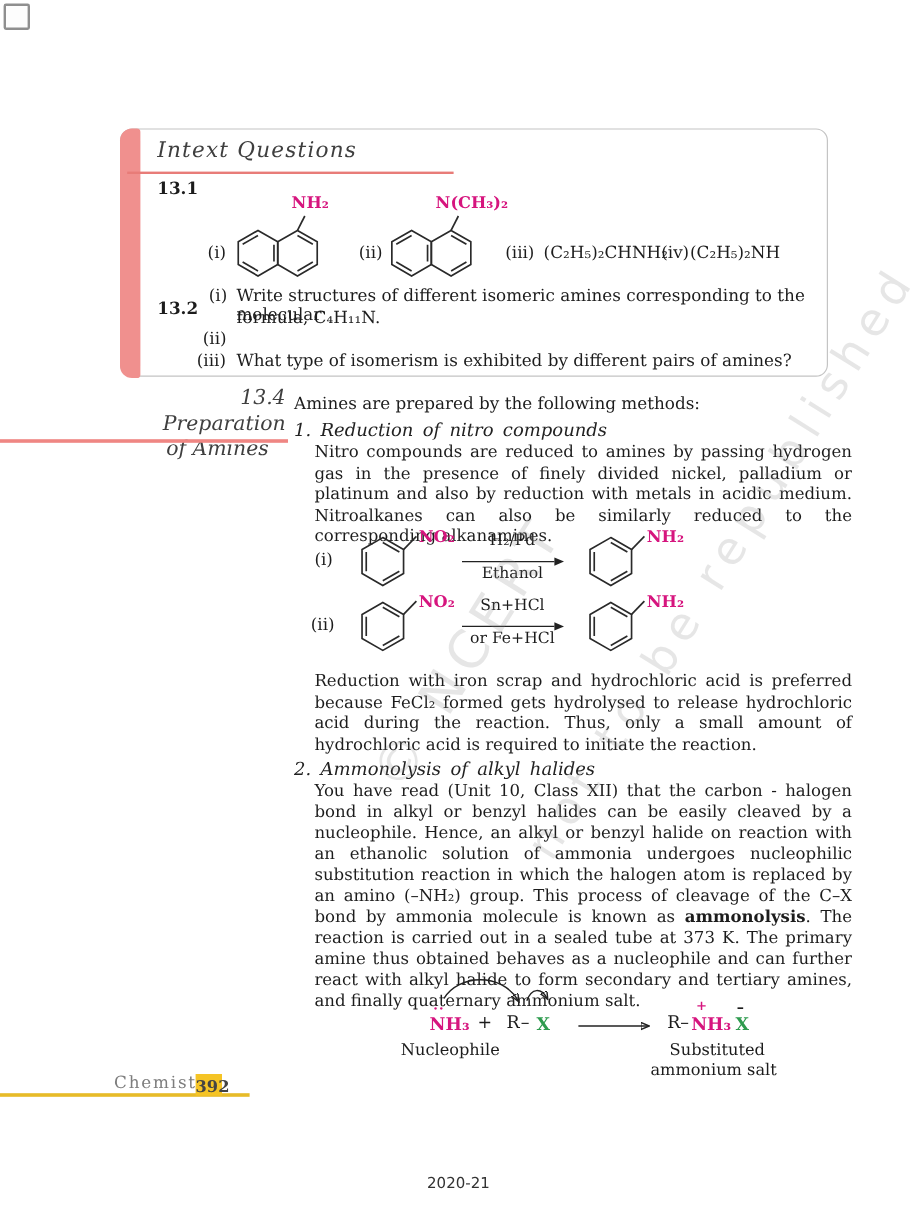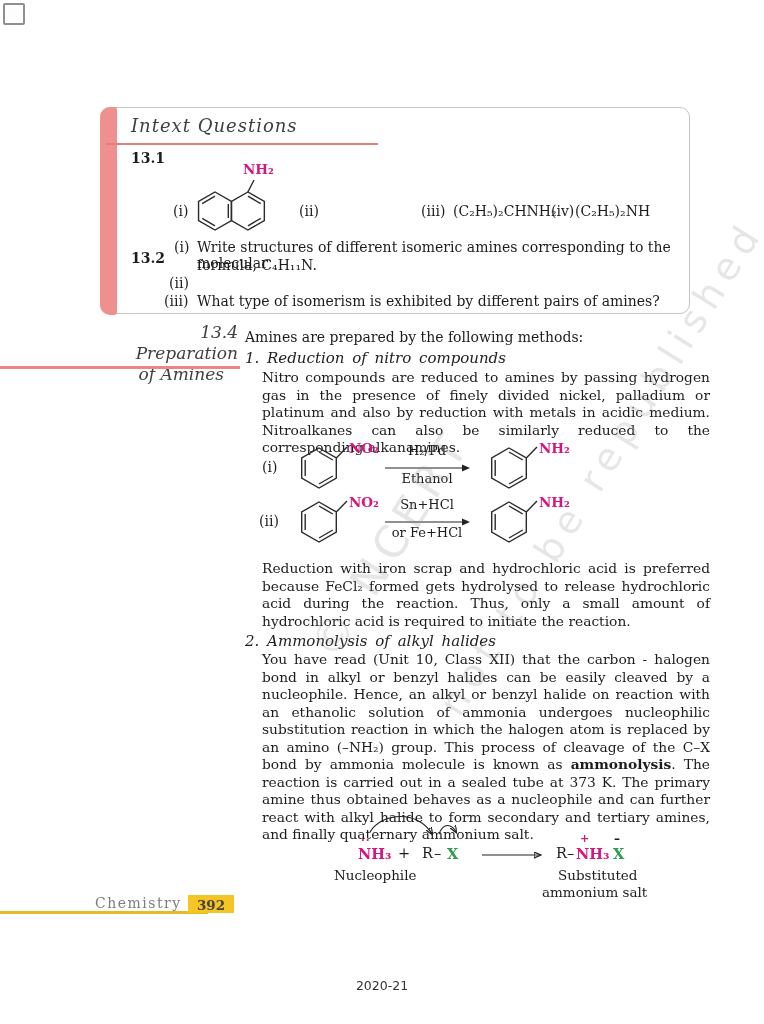--- a/index.html
+++ b/index.html
@@ -41,21 +41,21 @@
   .mech .pink{color:#d6157e;}
   .mech .green{color:#2e9b4e;}
   .mech .plain{color:#1c1c1c;font-weight:normal;}
   .mech-caption{position:absolute;font-size:13.5px;color:#1c1c1c;white-space:nowrap;}
   .mech-svg path, .mech-svg line{stroke:#222;stroke-width:1.2;fill:none;}
   
   .watermark{position:absolute;color:rgba(140,140,140,0.22);font-size:44px;letter-spacing:8px;white-space:nowrap;transform:rotate(-58deg);transform-origin:left top;pointer-events:none;z-index:5;font-family:"DejaVu Sans","Liberation Sans",sans-serif;}
   
   .footer-line{position:absolute;left:0;top:911px;width:208px;height:2.5px;background:#e7bb28;}
   .footer-subject{position:absolute;left:95px;top:895px;font-size:14px;color:#7d7d7d;letter-spacing:1.5px;}
-  .footer-pagebox{position:absolute;left:163px;top:895px;width:46px;height:18px;background:#f5c425;text-align:center;margin-left:25px;}
+  .footer-pagebox{position:absolute;left:163px;top:895px;width:22px;height:18px;background:#f5c425;text-align:center;}
   .footer-pagenum{font-size:13.5px;font-weight:bold;color:#444;line-height:18px;}
   .year-mark{position:absolute;left:0;right:0;top:978px;text-align:center;font-size:12.5px;color:#333;font-family:"DejaVu Sans","Liberation Sans",sans-serif;}
 </style>
 </head>
 <body>
 
 <div class="page">
 
   <div class="corner-mark"></div>
 
@@ -75,20 +75,33 @@
         <line x1="13.2" y1="28.6" x2="26" y2="21.2"></line>
         <line x1="13.2" y1="43.4" x2="26" y2="50.8"></line>
         <line x1="39.3" y1="29" x2="39.3" y2="43"></line>
         <line x1="58.9" y1="21.2" x2="71.7" y2="28.6"></line>
         <line x1="71.7" y1="43.4" x2="58.9" y2="50.8"></line>
         <line x1="58.9" y1="17" x2="65" y2="5"></line>
       </svg>
     </div>
 
     <span class="abs struct-label" style="left:198px;top:95px">(ii)</span>
+    <div class="abs" style="left:216px;top:55px;width:110px;height:75px">
+      <span class="abs sub-label" style="left:46px;top:-2px">N(CH₃)₂</span>
+      <svg class="ring-svg abs" style="left:0;top:12px" width="92" height="60" viewBox="0 0 92 60">
+        <path d="M26,17 L42.45,26.5 L42.45,45.5 L26,55 L9.55,45.5 L9.55,26.5 Z"></path>
+        <path d="M58.9,17 L75.35,26.5 L75.35,45.5 L58.9,55 L42.45,45.5 L42.45,26.5 Z"></path>
+        <line x1="13.2" y1="28.6" x2="26" y2="21.2"></line>
+        <line x1="13.2" y1="43.4" x2="26" y2="50.8"></line>
+        <line x1="39.3" y1="29" x2="39.3" y2="43"></line>
+        <line x1="58.9" y1="21.2" x2="71.7" y2="28.6"></line>
+        <line x1="71.7" y1="43.4" x2="58.9" y2="50.8"></line>
+        <line x1="58.9" y1="17" x2="65" y2="5"></line>
+      </svg>
+    </div>
 
     <span class="abs struct-label" style="left:320px;top:95px">(iii)</span>
     <span class="abs formula" style="left:352px;top:95px">(C₂H₅)₂CHNH₂</span>
     <span class="abs struct-label" style="left:450px;top:95px">(iv)</span>
     <span class="abs formula" style="left:474px;top:95px">(C₂H₅)₂NH</span>
 
     <span class="abs qnum qt" style="left:30px;top:142px">13.2</span>
     <span class="abs qt" style="left:73px;top:131px">(i)</span>
     <span class="abs qt" style="left:96px;top:131px">Write structures of different isomeric amines corresponding to the molecular</span>
     <span class="abs qt" style="left:96px;top:149px">formula, C₄H₁₁N.</span>

